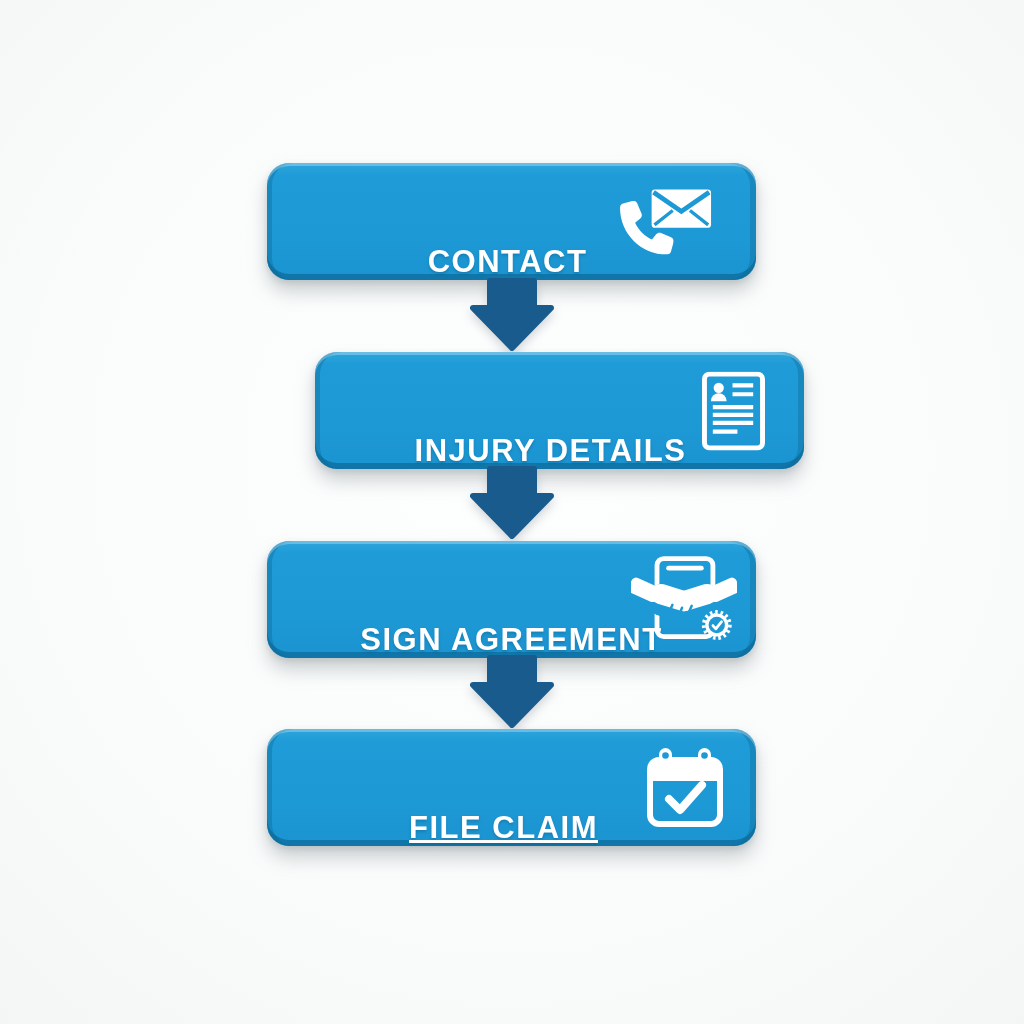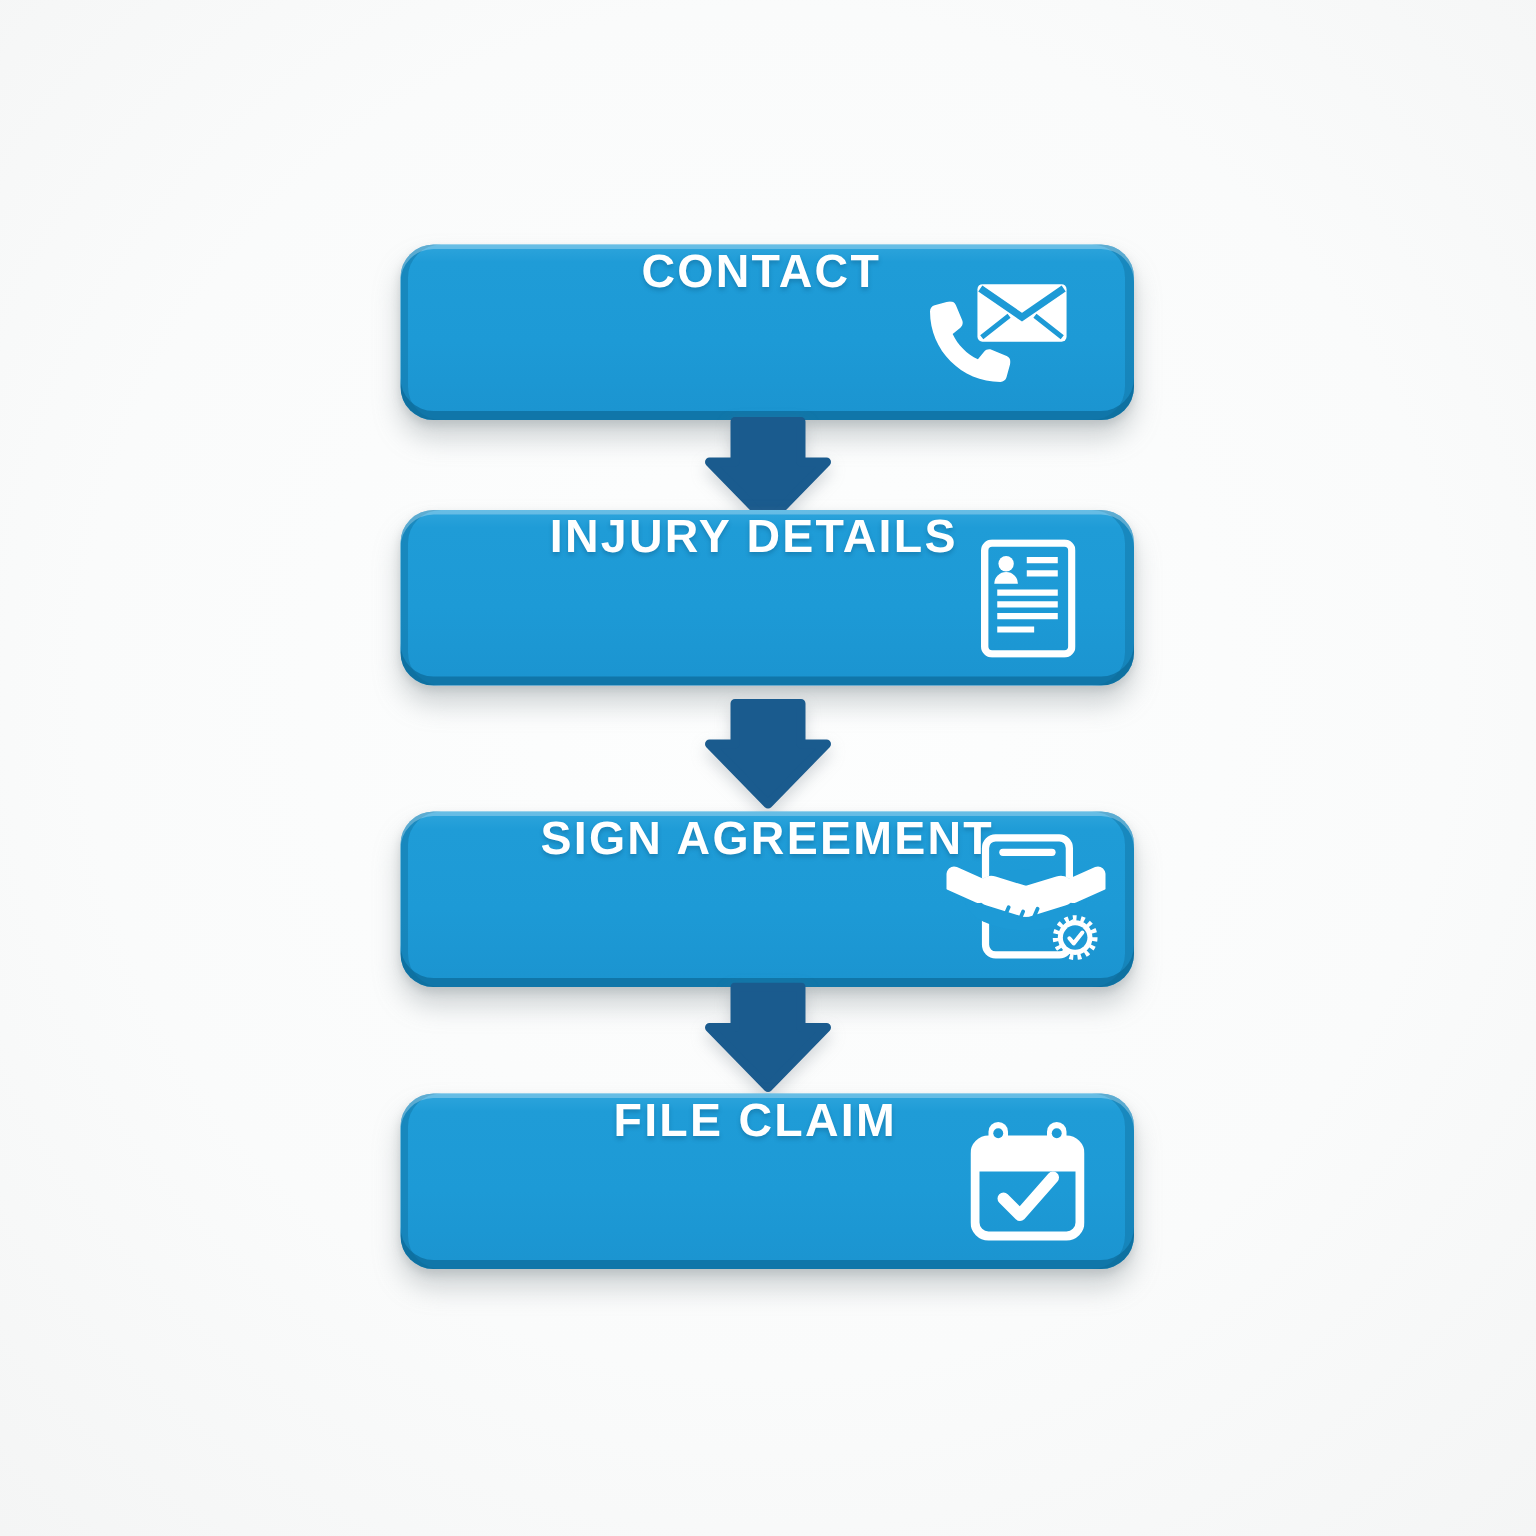--- a/index.html
+++ b/index.html
@@ -13,41 +13,41 @@
     position:absolute;left:267px;width:489px;height:117px;
     background:linear-gradient(180deg,#2ea5dc 0%,#1f9cd7 10%,#1d9ad6 55%,#1b94d0 100%);
     border-radius:22px;
     box-shadow:
       inset 0 3px 0 rgba(255,255,255,.28),
       inset 5px 0 0 rgba(13,105,150,.38),
       inset -6px 0 0 rgba(13,105,150,.38),
       inset 0 -6px 0 rgba(8,92,136,.55),
       0 12px 18px rgba(138,147,152,.40),
       0 3px 6px rgba(138,147,152,.28);
-    display:flex;align-items:flex-start;justify-content:center;
+    display:flex;align-items:flex-end;justify-content:center;
   }
   .step-label{
     color:#ffffff;font-size:31px;font-weight:700;letter-spacing:1.5px;
     text-shadow:0 2px 3px rgba(6,64,100,.28);white-space:nowrap;
   }
   .s1 .step-label{margin-right:8px;}
   .s2 .step-label{margin-right:18px;}
   .s3 .step-label{}
-  .s4 .step-label{margin-right:16px;}
+  .s4 .step-label{margin-right:16px;text-decoration:underline;}
   .step-icon{position:absolute;top:50%;transform:translateY(-50%);line-height:0;}
   .icon-contact{right:44px;}
   .icon-injury{right:39px;}
   .icon-agreement{right:19px;}
   .icon-claim{right:33px;}
   .arrow{
     position:absolute;left:470px;width:84px;height:74px;line-height:0;
     filter:drop-shadow(0 5px 5px rgba(120,130,140,.30));
   }
   .a1{top:278px;} .a2{top:466px;} .a3{top:655px;}
-  .st1{top:163px;} .st2{top:340px;} .st3{top:541px;} .st4{top:729px;}
+  .st1{top:163px;} .st2{top:352px;margin-left:48px;} .st3{top:541px;} .st4{top:729px;}
 </style>
 </head>
 <body>
 
 <div class="canvas">
 
   <div class="step st1 s1">
     <span class="step-label">CONTACT</span>
     <span class="step-icon icon-contact" aria-label="phone-mail-icon">
       <svg width="92" height="68" viewBox="0 0 96 68">

